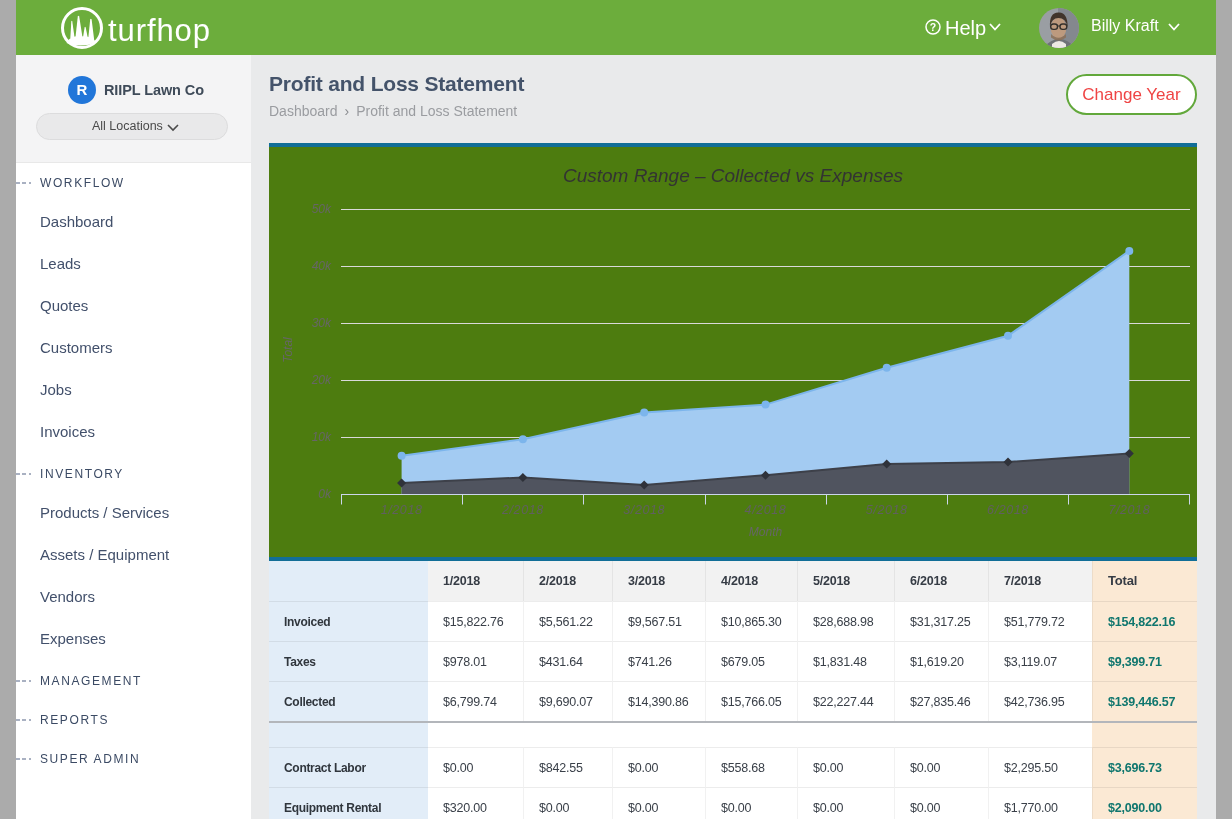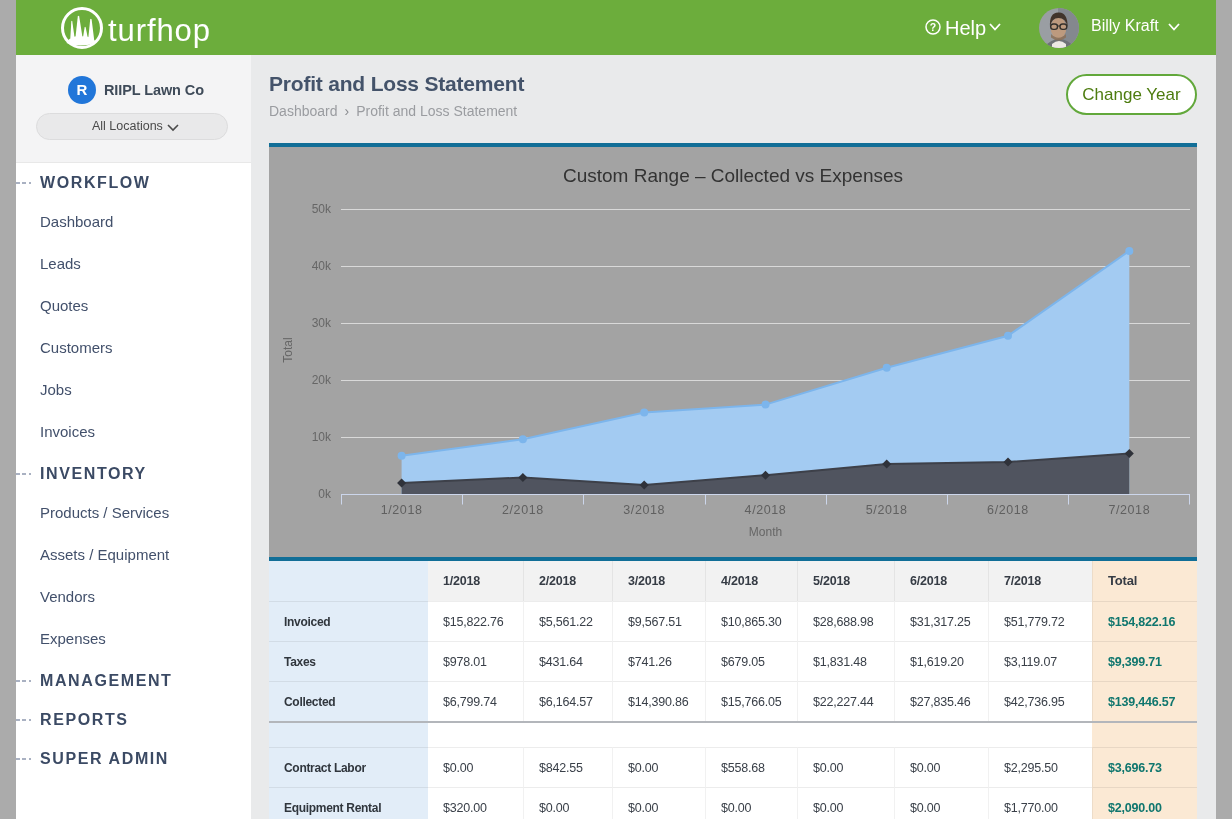--- a/index.html
+++ b/index.html
@@ -15,31 +15,31 @@
   .search { position:absolute; left:237px; top:9px; width:238px; height:34px; background:#fff; border-radius:4px; border:1px solid #e0e8d8; }
   .search span { position:absolute; left:13px; top:8px; font-size:14.5px; color:#737373; }
   .help { position:absolute; left:929px; top:17px; color:#fff; font-size:20px; }
   .billy { position:absolute; left:1075px; top:17px; color:#fff; font-size:16px; }
   
   .sidebar { position:absolute; left:16px; top:55px; width:235px; height:764px; background:#fff; }
   .sidehead { position:absolute; left:0; top:0; width:235px; height:108px; background:#f4f4f5; border-bottom:1px solid #e8e8e8; }
   .rcirc { position:absolute; left:52px; top:21px; width:28px; height:28px; border-radius:50%; background:#2176d9; color:#fff; font-size:15px; font-weight:bold; text-align:center; line-height:28px; }
   .cname { position:absolute; left:88px; top:27px; font-size:14.5px; font-weight:bold; color:#3f4b59; letter-spacing:-0.1px;text-align:right; }
   .pill { position:absolute; left:20px; top:58px; width:192px; height:27px; background:#e9e9ea; border:1px solid #dcdcdd; border-radius:14px; font-size:13.5px; color:#4a4a4a; line-height:25px; }
-  .sec { position:absolute; left:24px; height:20px; line-height:20px; font-size:16px; font-weight:bold; letter-spacing:1.6px; color:#3b4a64; white-space:nowrap;text-align:center; }
+  .sec { position:absolute; left:24px; height:20px; line-height:20px; font-size:12px; font-weight:normal; letter-spacing:1.6px; color:#3b4a64; white-space:nowrap;text-align:center; }
   .sec .dash { position:absolute; left:-24px; top:9px; width:15px; height:1.5px;
      background:repeating-linear-gradient(to right,#a9b1c2 0 4px,transparent 4px 6.5px); }
   .mi { position:absolute; left:24px; height:20px; line-height:20px; font-size:15px; color:#42506b; white-space:nowrap; }
   
   .main { position:absolute; left:251px; top:55px; width:965px; height:764px; background:#e9eaeb; }
   .ptitle { position:absolute; left:18px; top:16px; font-size:21px; font-weight:bold; color:#44536a; line-height:26px; letter-spacing:-0.2px; }
   .crumb { position:absolute; left:18px; top:48px; font-size:14px; color:#9a9ca0; }
   .crumb .sep { color:#8a8c90; padding:0 7px; }
-  .cybtn { position:absolute; left:815px; top:19px; width:131px; height:41px; border:2px solid #62a83b; border-radius:21px; background:#fff; color:#4d7c0f; font-size:17px; text-align:center; line-height:37px; }
-  .card1 { position:absolute; left:18px; top:88px; width:928px; height:414px; background:#a3a3a3; border-top:4px solid #116e97; }
+  .cybtn { position:absolute; left:815px; top:19px; width:131px; height:41px; border:2px solid #62a83b; border-radius:21px; background:#fff; color:#ef4444; font-size:17px; text-align:center; line-height:37px; }
+  .card1 { position:absolute; left:18px; top:88px; width:928px; height:414px; background:#4d7c0f; border-top:4px solid #116e97;font-style:italic; }
   .card2 { position:absolute; left:18px; top:502px; width:928px; height:317px; background:#fff; border-top:4px solid #116e97; }
   
   .ptable { display:grid; grid-template-columns:159px 95px 89px 93px 92px 97px 94px 104px 105px;
     grid-template-rows:40px 40px 40px 40px 26px 40px 40px; font-size:12.5px; letter-spacing:-0.2px; color:#3a4049; }
   .c { padding-left:15px; line-height:40px; white-space:nowrap; overflow:hidden; }
   .lc { background:#e2edf8; }
   .mth { background:#f2f2f2; }
   .tot { background:#fbe9d4; }
   .w { background:#fff; }
   .hd { font-weight:bold; color:#363c45; font-size:12.5px; }
@@ -217,21 +217,21 @@
         <div class="c w bt">$978.01</div>
         <div class="c w bt bl">$431.64</div>
         <div class="c w bt bl">$741.26</div>
         <div class="c w bt bl">$679.05</div>
         <div class="c w bt bl">$1,831.48</div>
         <div class="c w bt bl">$1,619.20</div>
         <div class="c w bt bl">$3,119.07</div>
         <div class="c tot tv bt bl">$9,399.71</div>
         <div class="c lc lbl bt">Collected</div>
         <div class="c w bt">$6,799.74</div>
-        <div class="c w bt bl">$6,164.57</div>
+        <div class="c w bt bl">$9,690.07</div>
         <div class="c w bt bl">$14,390.86</div>
         <div class="c w bt bl">$15,766.05</div>
         <div class="c w bt bl">$22,227.44</div>
         <div class="c w bt bl">$27,835.46</div>
         <div class="c w bt bl">$42,736.95</div>
         <div class="c tot tv bt bl">$139,446.57</div>
         <div class="c lc sh"></div>
         <div class="c w sh"></div>
         <div class="c w sh"></div>
         <div class="c w sh"></div>

